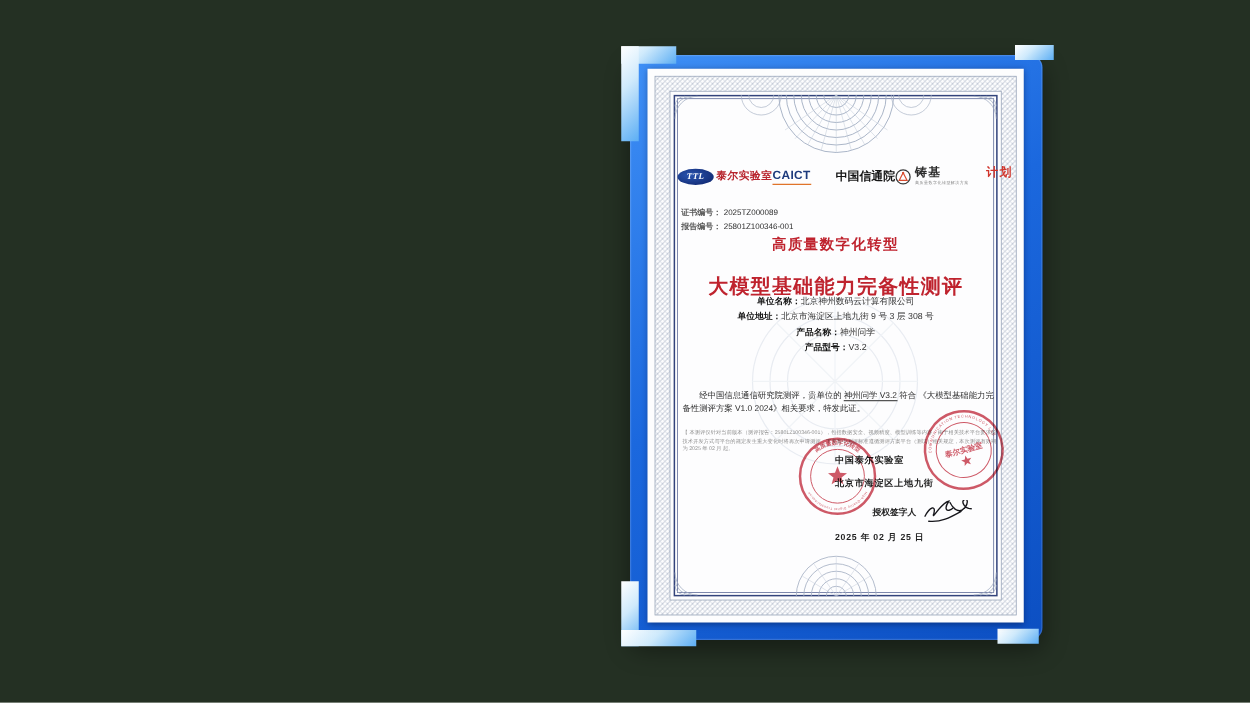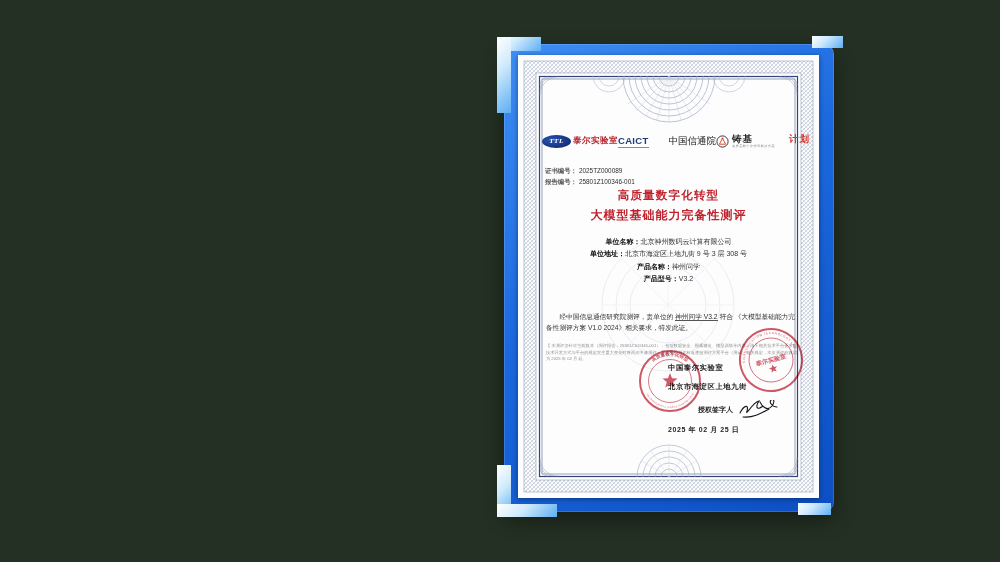--- a/index.html
+++ b/index.html
@@ -22,33 +22,33 @@
   
   .logos-row{position:absolute;top:79px;left:24px;right:9px;display:flex;align-items:center;justify-content:space-between;}
   .logo-tel{display:flex;align-items:center;gap:2px;}
   .tel-ellipse{display:inline-flex;align-items:center;justify-content:center;width:29px;height:13px;border-radius:50%;
                background:radial-gradient(ellipse at 35% 40%,#2a55b0,#15307c 70%);color:#fff;
                font-family:"Liberation Serif",serif;font-style:italic;font-weight:bold;font-size:7px;letter-spacing:.5px;}
   .tel-cn{font-family:"Liberation Serif",serif;font-size:8.5px;font-weight:bold;color:#b7232c;letter-spacing:.5px;}
   .logo-caict{display:flex;align-items:center;gap:20px;}
   .caict-abbr{font-size:9.5px;font-weight:800;color:#1d3a7c;letter-spacing:.3px;
               border-bottom:1.8px solid #e0742a;padding-bottom:1px;}
-  .caict-cn{font-size:9.5px;font-weight:400;color:#141414;}
+  .caict-cn{font-size:9.5px;font-weight:700;color:#141414;}
   .logo-zhuji{display:flex;align-items:center;gap:3px;}
   .zhuji-text{display:flex;flex-direction:column;line-height:1.05;}
   .zhuji-name{font-size:9.5px;font-weight:800;letter-spacing:1px;}
   .zhuji-dark{color:#2b2b2b;} .zhuji-red{color:#d1352c;padding-left:36px;}
   .zhuji-tagline{font-size:3.2px;color:#8a8a8a;letter-spacing:.4px;margin-top:1px;}
   
   .numbers{position:absolute;top:110px;left:27px;font-size:6.4px;line-height:11px;color:#2e2e2e;}
   .numbers .lab{color:#555;font-weight:600;margin-right:2px;}
   
   .titles{position:absolute;top:133px;left:0;right:0;text-align:center;color:#bf232e;}
   .title1{font-size:11.5px;font-weight:800;letter-spacing:1.2px;}
-  .title2{font-size:12px;font-weight:800;letter-spacing:1px;margin-top:4px;}
+  .title2{font-size:16px;font-weight:800;letter-spacing:1px;margin-top:16px;}
   
   .fields{position:absolute;top:181px;left:0;right:0;text-align:center;font-size:7px;line-height:12.3px;color:#333;}
   .fields .lab{font-weight:700;color:#111;}
   
   .statement{position:absolute;top:249px;left:28px;right:24px;font-size:6.7px;line-height:1.7;
              color:#2c2c2c;text-align:justify;text-indent:2em;}
   .statement .product{border-bottom:.7px solid #555;padding-bottom:.5px;}
   
   .footnote{position:absolute;top:284px;left:28px;right:22px;font-size:4.2px;line-height:1.55;
             color:#8f8f8f;text-align:justify;}

